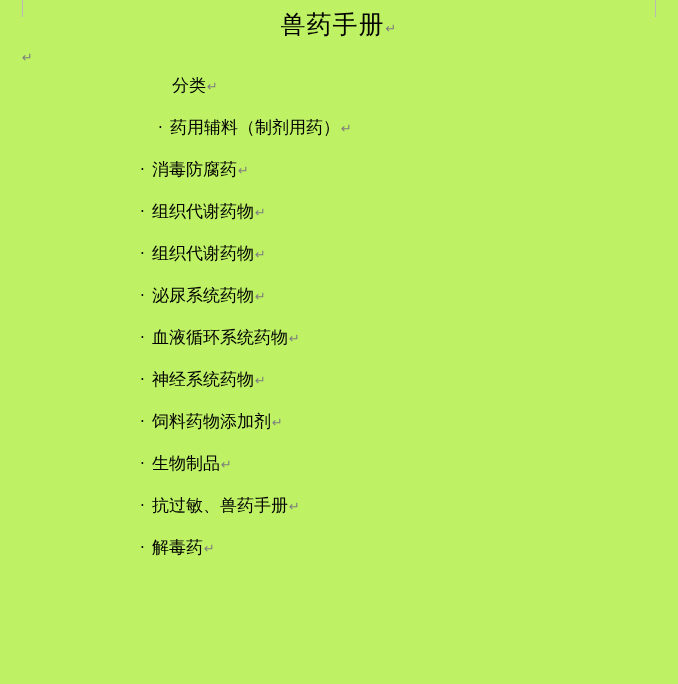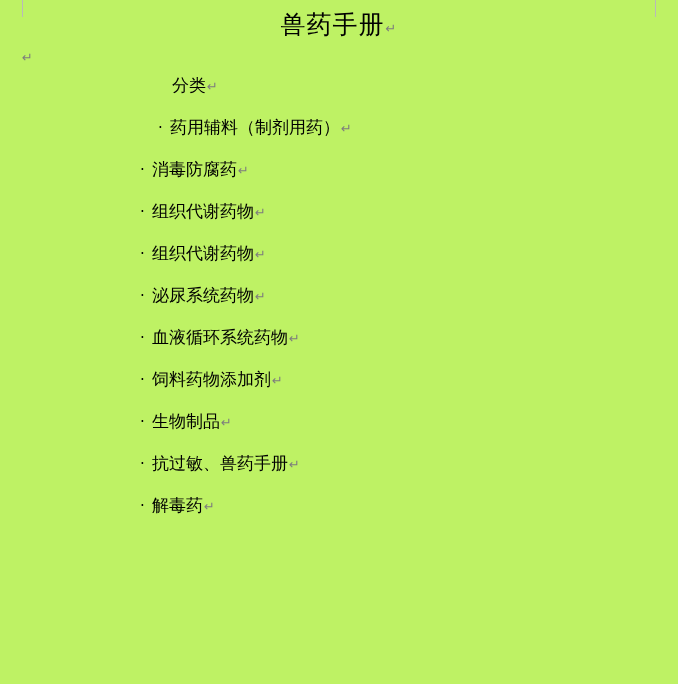--- a/index.html
+++ b/index.html
@@ -104,19 +104,20 @@
     <span>分类</span><span class="pilcrow">↵</span>
   </div>
 
   <div class="list">
       <div class="li level-1"><span class="bullet">·</span><span class="txt">药用辅料（制剂用药）</span><span class="pilcrow">↵</span></div>
       <div class="li level-2"><span class="bullet">·</span><span class="txt">消毒防腐药</span><span class="pilcrow">↵</span></div>
       <div class="li level-2"><span class="bullet">·</span><span class="txt">组织代谢药物</span><span class="pilcrow">↵</span></div>
       <div class="li level-2"><span class="bullet">·</span><span class="txt">组织代谢药物</span><span class="pilcrow">↵</span></div>
       <div class="li level-2"><span class="bullet">·</span><span class="txt">泌尿系统药物</span><span class="pilcrow">↵</span></div>
       <div class="li level-2"><span class="bullet">·</span><span class="txt">血液循环系统药物</span><span class="pilcrow">↵</span></div>
+      <div class="li level-2"><span class="bullet">·</span><span class="txt">神经系统药物</span><span class="pilcrow">↵</span></div>
       <div class="li level-2"><span class="bullet">·</span><span class="txt">饲料药物添加剂</span><span class="pilcrow">↵</span></div>
       <div class="li level-2"><span class="bullet">·</span><span class="txt">生物制品</span><span class="pilcrow">↵</span></div>
       <div class="li level-2"><span class="bullet">·</span><span class="txt">抗过敏、兽药手册</span><span class="pilcrow">↵</span></div>
       <div class="li level-2"><span class="bullet">·</span><span class="txt">解毒药</span><span class="pilcrow">↵</span></div>
     </div>
 
 </div>
 
 </body></html>

